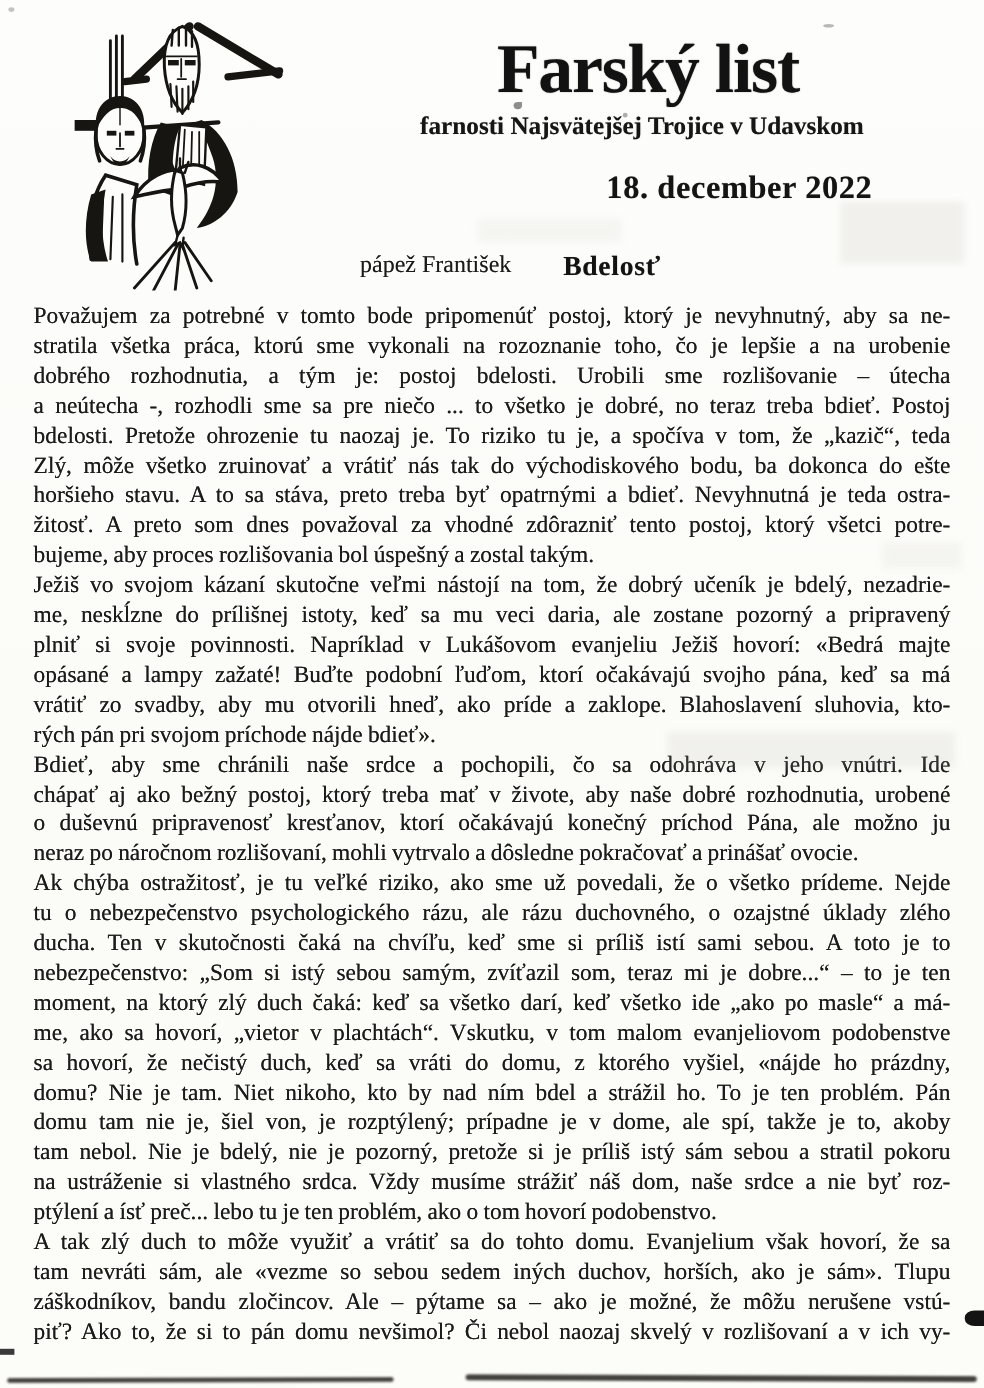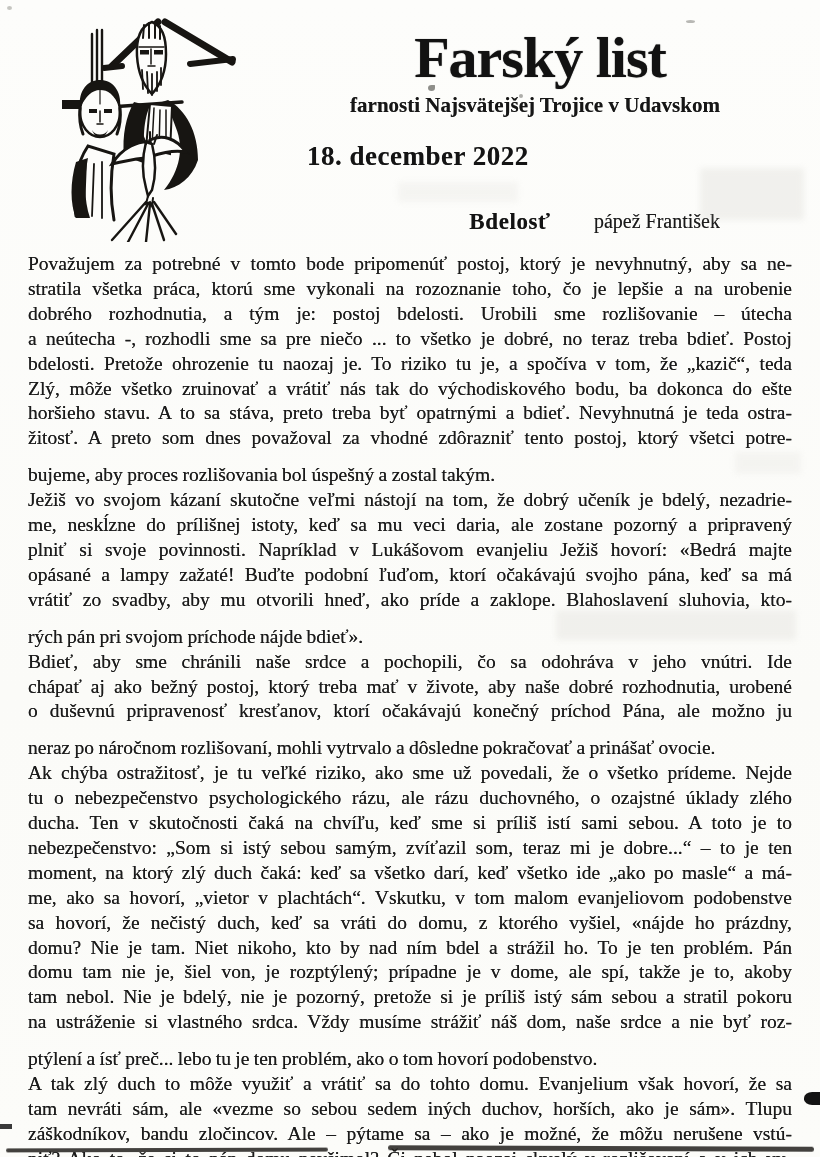--- a/index.html
+++ b/index.html
@@ -20,44 +20,44 @@
     text-align:center;font-size:58px;font-weight:bold;letter-spacing:-1px;
     color:#121212;text-shadow:0 0 1px rgba(0,0,0,.55);
   }
   .masthead-subtitle{
     position:absolute;left:325px;top:93px;width:420px;
     text-align:center;font-size:21px;font-weight:bold;color:#161616;
     text-shadow:0 0 .6px rgba(0,0,0,.5);
   }
   .issue-date{
     position:absolute;left:307px;top:141px;width:420px;
-    text-align:left;font-size:27px;font-weight:bold;letter-spacing:.5px;
+    text-align:right;font-size:27px;font-weight:bold;letter-spacing:.5px;
     color:#141414;text-shadow:0 0 .6px rgba(0,0,0,.45);
   }
   .article-title{
     position:absolute;left:300px;top:186px;width:420px;
     text-align:center;font-size:23px;font-weight:bold;letter-spacing:.6px;color:#131313;
     text-shadow:0 0 .6px rgba(0,0,0,.5);
     margin-top:23px;
   }
   .article-author{
     position:absolute;left:300px;top:210px;width:420px;
-    text-align:right;font-size:20px;color:#1a1a1a;
+    text-align:left;font-size:20px;color:#1a1a1a;
     text-shadow:0 0 .5px rgba(0,0,0,.45);
   }
   
   .article-body{position:absolute;left:28px;top:252px;width:764px;}
   .line{
     font-size:19.5px;line-height:24.9px;
     text-align:justify;text-align-last:justify;
     word-spacing:-0.5px;
     color:#1b1b1b;
     text-shadow:0 0 .5px rgba(15,15,15,.8);
   }
-  .line.last{text-align-last:left;margin-top:12px;}
+  .line.last{text-align-last:left;}
   
   .smudge{position:absolute;background:#23211e;border-radius:3px;filter:blur(.7px);opacity:.85;}
   .smudge.s1{left:6px;top:1148px;width:322px;height:4px;transform:rotate(-.15deg);}
   .smudge.s2{left:388px;top:1146px;width:426px;height:5px;transform:rotate(.2deg);}
   .edge-mark{position:absolute;left:804px;top:1092px;width:18px;height:13px;background:#131313;border-radius:45% 0 0 45%;filter:blur(.5px);}
   .margin-dash{position:absolute;left:0;top:1124px;width:12px;height:5px;background:#3a3a3a;filter:blur(.6px);}
   .speck{position:absolute;border-radius:50%;}
   .speck.k1{left:428px;top:85px;width:7px;height:6px;background:#7a7a76;opacity:.85;border-radius:60% 10% 60% 60%;}
   .speck.k2{left:686px;top:20px;width:9px;height:3px;background:#9a9a95;opacity:.7;}
   .speck.k3{left:519px;top:94px;width:4px;height:4px;background:#8c8c88;opacity:.7;}

